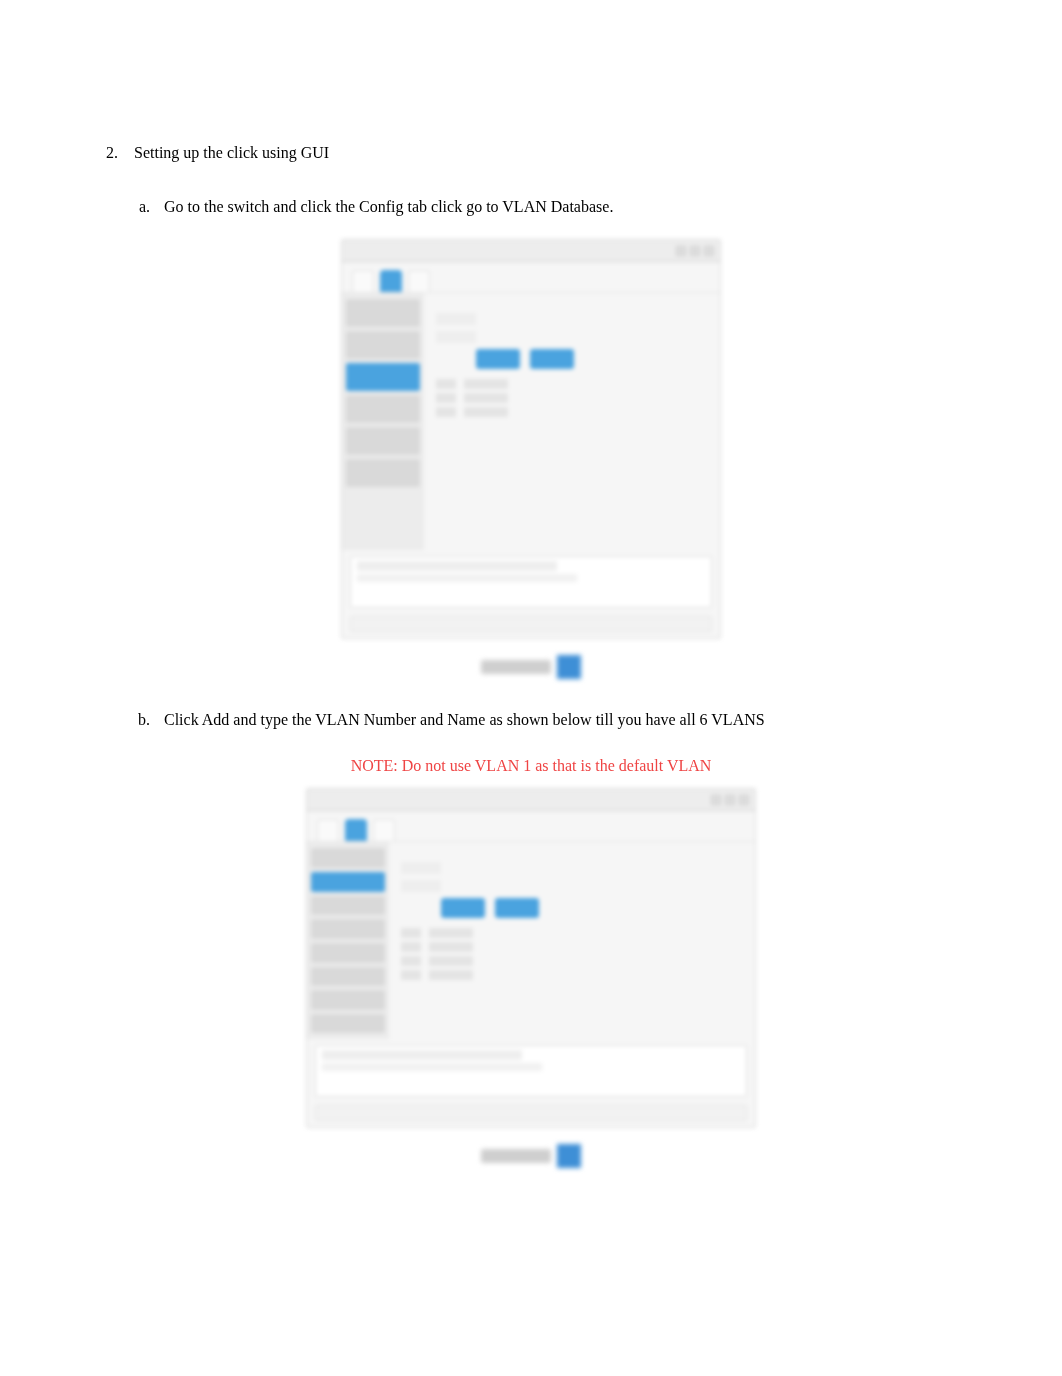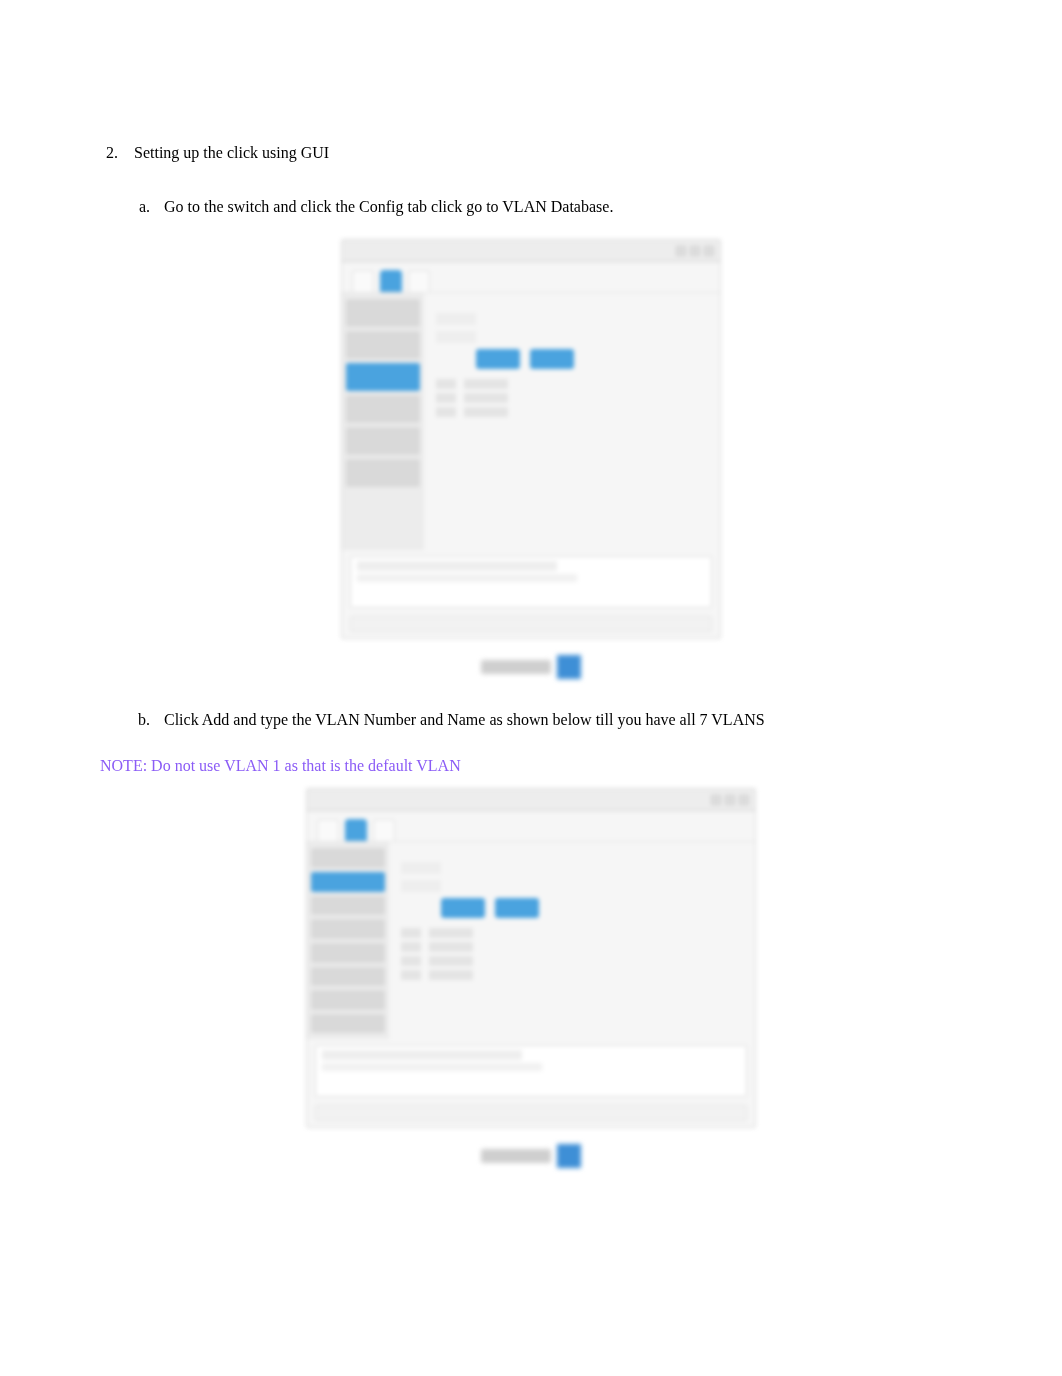--- a/index.html
+++ b/index.html
@@ -12,21 +12,21 @@
     color: #000;
     padding: 140px 100px 40px 100px;
     line-height: 1.6;
   }
   .step-2 { display: flex; margin-bottom: 28px; }
   .step-2 .num { width: 34px; text-align: right; padding-right: 16px; }
   .step-2 .txt { flex: 1; }
   .sub { display: flex; margin-left: 34px; margin-bottom: 20px; }
   .sub .letter { width: 30px; text-align: right; padding-right: 14px; }
   .sub .txt { flex: 1; }
-  .note { text-align: left; color: #8b5cf6; margin: 14px 0 8px 0; }
+  .note { text-align: center; color: #ef4444; margin: 14px 0 8px 0; }
 
   
   .shot-wrap { display: flex; flex-direction: column; align-items: center; margin: 10px 0 28px 0; }
   .shot {
     background: #f6f6f6;
     border: 1px solid #d8d8d8;
     border-radius: 2px;
     position: relative;
     overflow: hidden;
     filter: blur(2px);
@@ -200,21 +200,21 @@
     <div class="foot"></div>
   </div>
   <div class="pager">
     <div class="bar"></div>
     <div class="sq"></div>
   </div>
 </div>
 
 <div class="sub">
   <div class="letter">b.</div>
-  <div class="txt">Click Add and type the VLAN Number and Name as shown below till you have all 7 VLANS</div>
+  <div class="txt">Click Add and type the VLAN Number and Name as shown below till you have all 6 VLANS</div>
 </div>
 
 <div class="note">NOTE: Do not use VLAN 1 as that is the default VLAN</div>
 
 <div class="shot-wrap">
   <div class="shot shot2">
     <div class="titlebar">
       <span class="t"></span>
       <span class="wbtns">
         <span></span>

